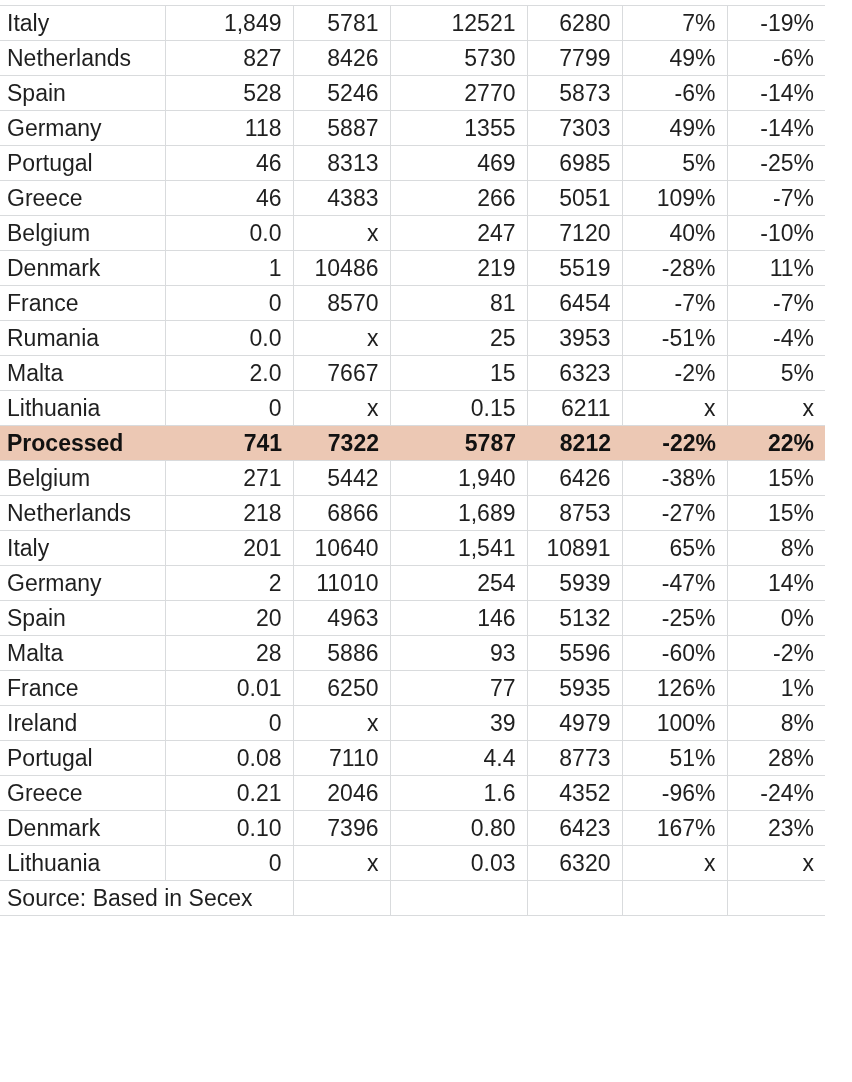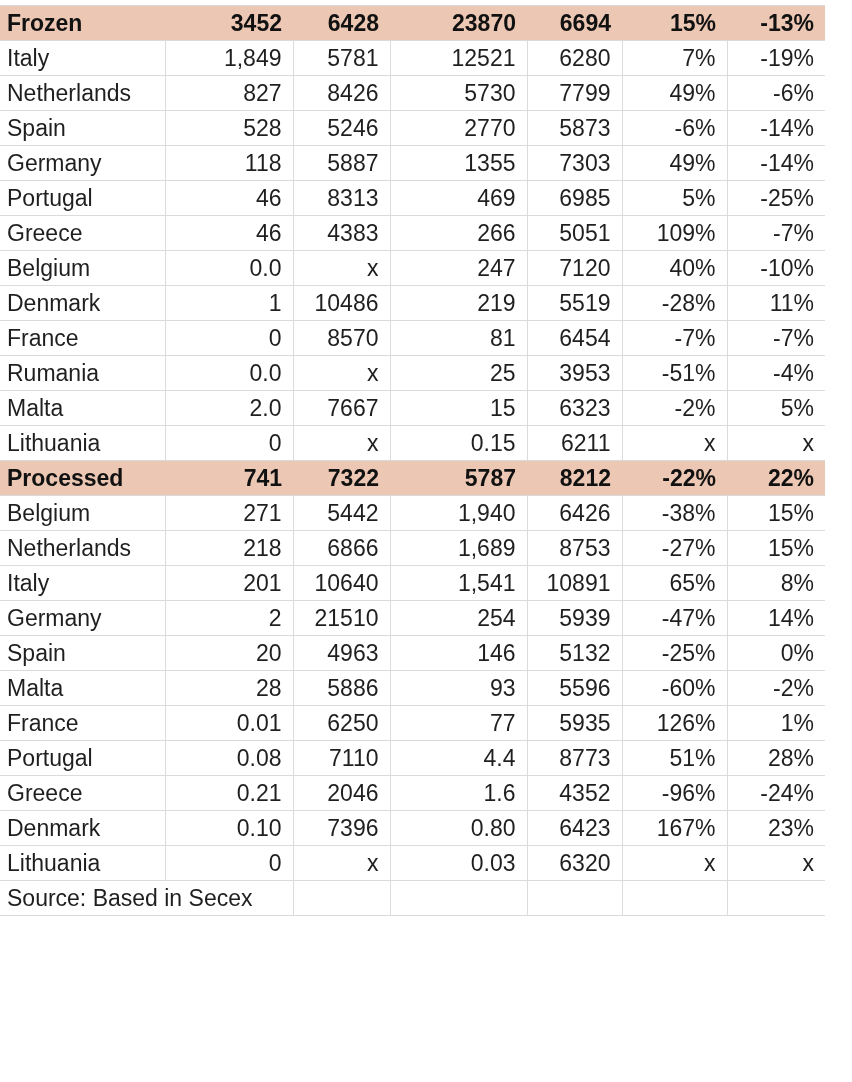--- a/index.html
+++ b/index.html
@@ -62,29 +62,20 @@
     <colgroup>
       <col style="width:165px">
       <col style="width:128px">
       <col style="width:97px">
       <col style="width:137px">
       <col style="width:95px">
       <col style="width:105px">
       <col style="width:98px">
     </colgroup>
     <tbody>
-        <tr class="section-row">
-    <td class="label">Frozen</td>
-    <td class="num">3452</td>
-    <td class="num">6428</td>
-    <td class="num">23870</td>
-    <td class="num">6694</td>
-    <td class="num">15%</td>
-    <td class="num">-13%</td>
-  </tr>
         <tr class="data-row">
     <td class="label">Italy</td>
     <td class="num">1,849</td>
     <td class="num">5781</td>
     <td class="num">12521</td>
     <td class="num">6280</td>
     <td class="num">7%</td>
     <td class="num">-19%</td>
   </tr>
         <tr class="data-row">
@@ -218,21 +209,21 @@
     <td class="num">201</td>
     <td class="num">10640</td>
     <td class="num">1,541</td>
     <td class="num">10891</td>
     <td class="num">65%</td>
     <td class="num">8%</td>
   </tr>
         <tr class="data-row">
     <td class="label">Germany</td>
     <td class="num">2</td>
-    <td class="num">21510</td>
+    <td class="num">11010</td>
     <td class="num">254</td>
     <td class="num">5939</td>
     <td class="num">-47%</td>
     <td class="num">14%</td>
   </tr>
         <tr class="data-row">
     <td class="label">Spain</td>
     <td class="num">20</td>
     <td class="num">4963</td>
     <td class="num">146</td>
@@ -252,20 +243,29 @@
         <tr class="data-row">
     <td class="label">France</td>
     <td class="num">0.01</td>
     <td class="num">6250</td>
     <td class="num">77</td>
     <td class="num">5935</td>
     <td class="num">126%</td>
     <td class="num">1%</td>
   </tr>
         <tr class="data-row">
+    <td class="label">Ireland</td>
+    <td class="num">0</td>
+    <td class="num">x</td>
+    <td class="num">39</td>
+    <td class="num">4979</td>
+    <td class="num">100%</td>
+    <td class="num">8%</td>
+  </tr>
+        <tr class="data-row">
     <td class="label">Portugal</td>
     <td class="num">0.08</td>
     <td class="num">7110</td>
     <td class="num">4.4</td>
     <td class="num">8773</td>
     <td class="num">51%</td>
     <td class="num">28%</td>
   </tr>
         <tr class="data-row">
     <td class="label">Greece</td>

